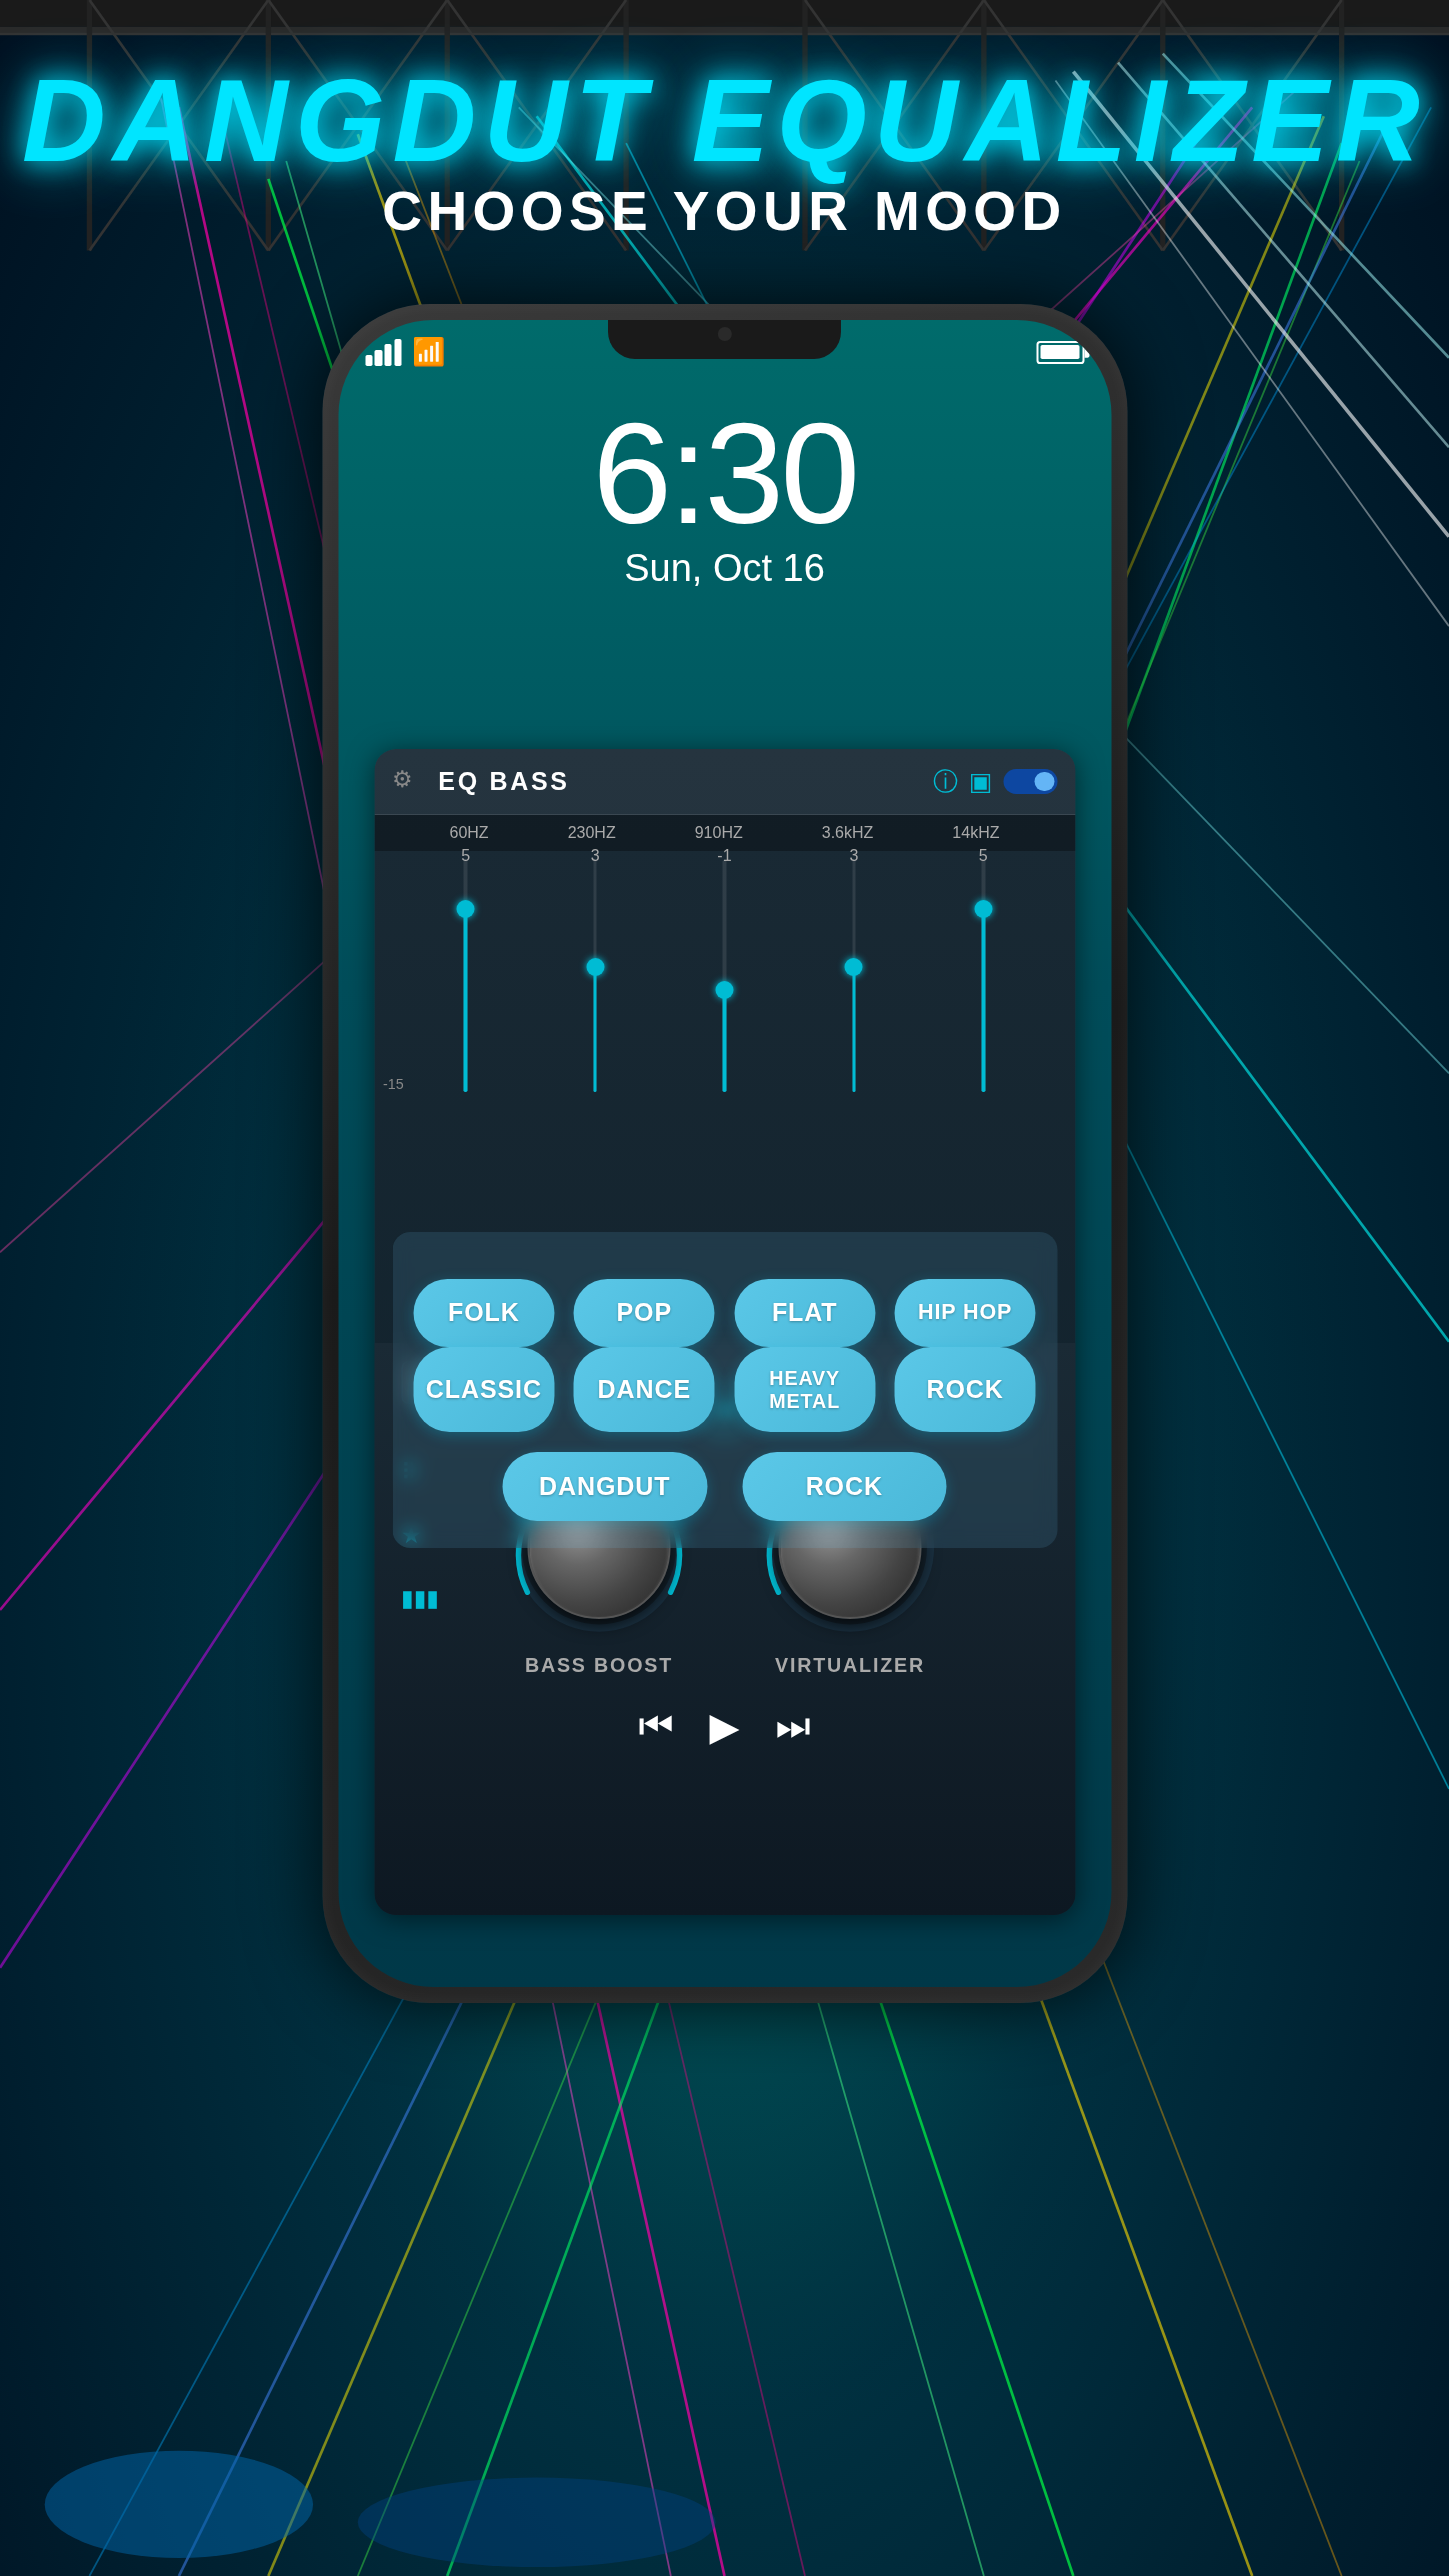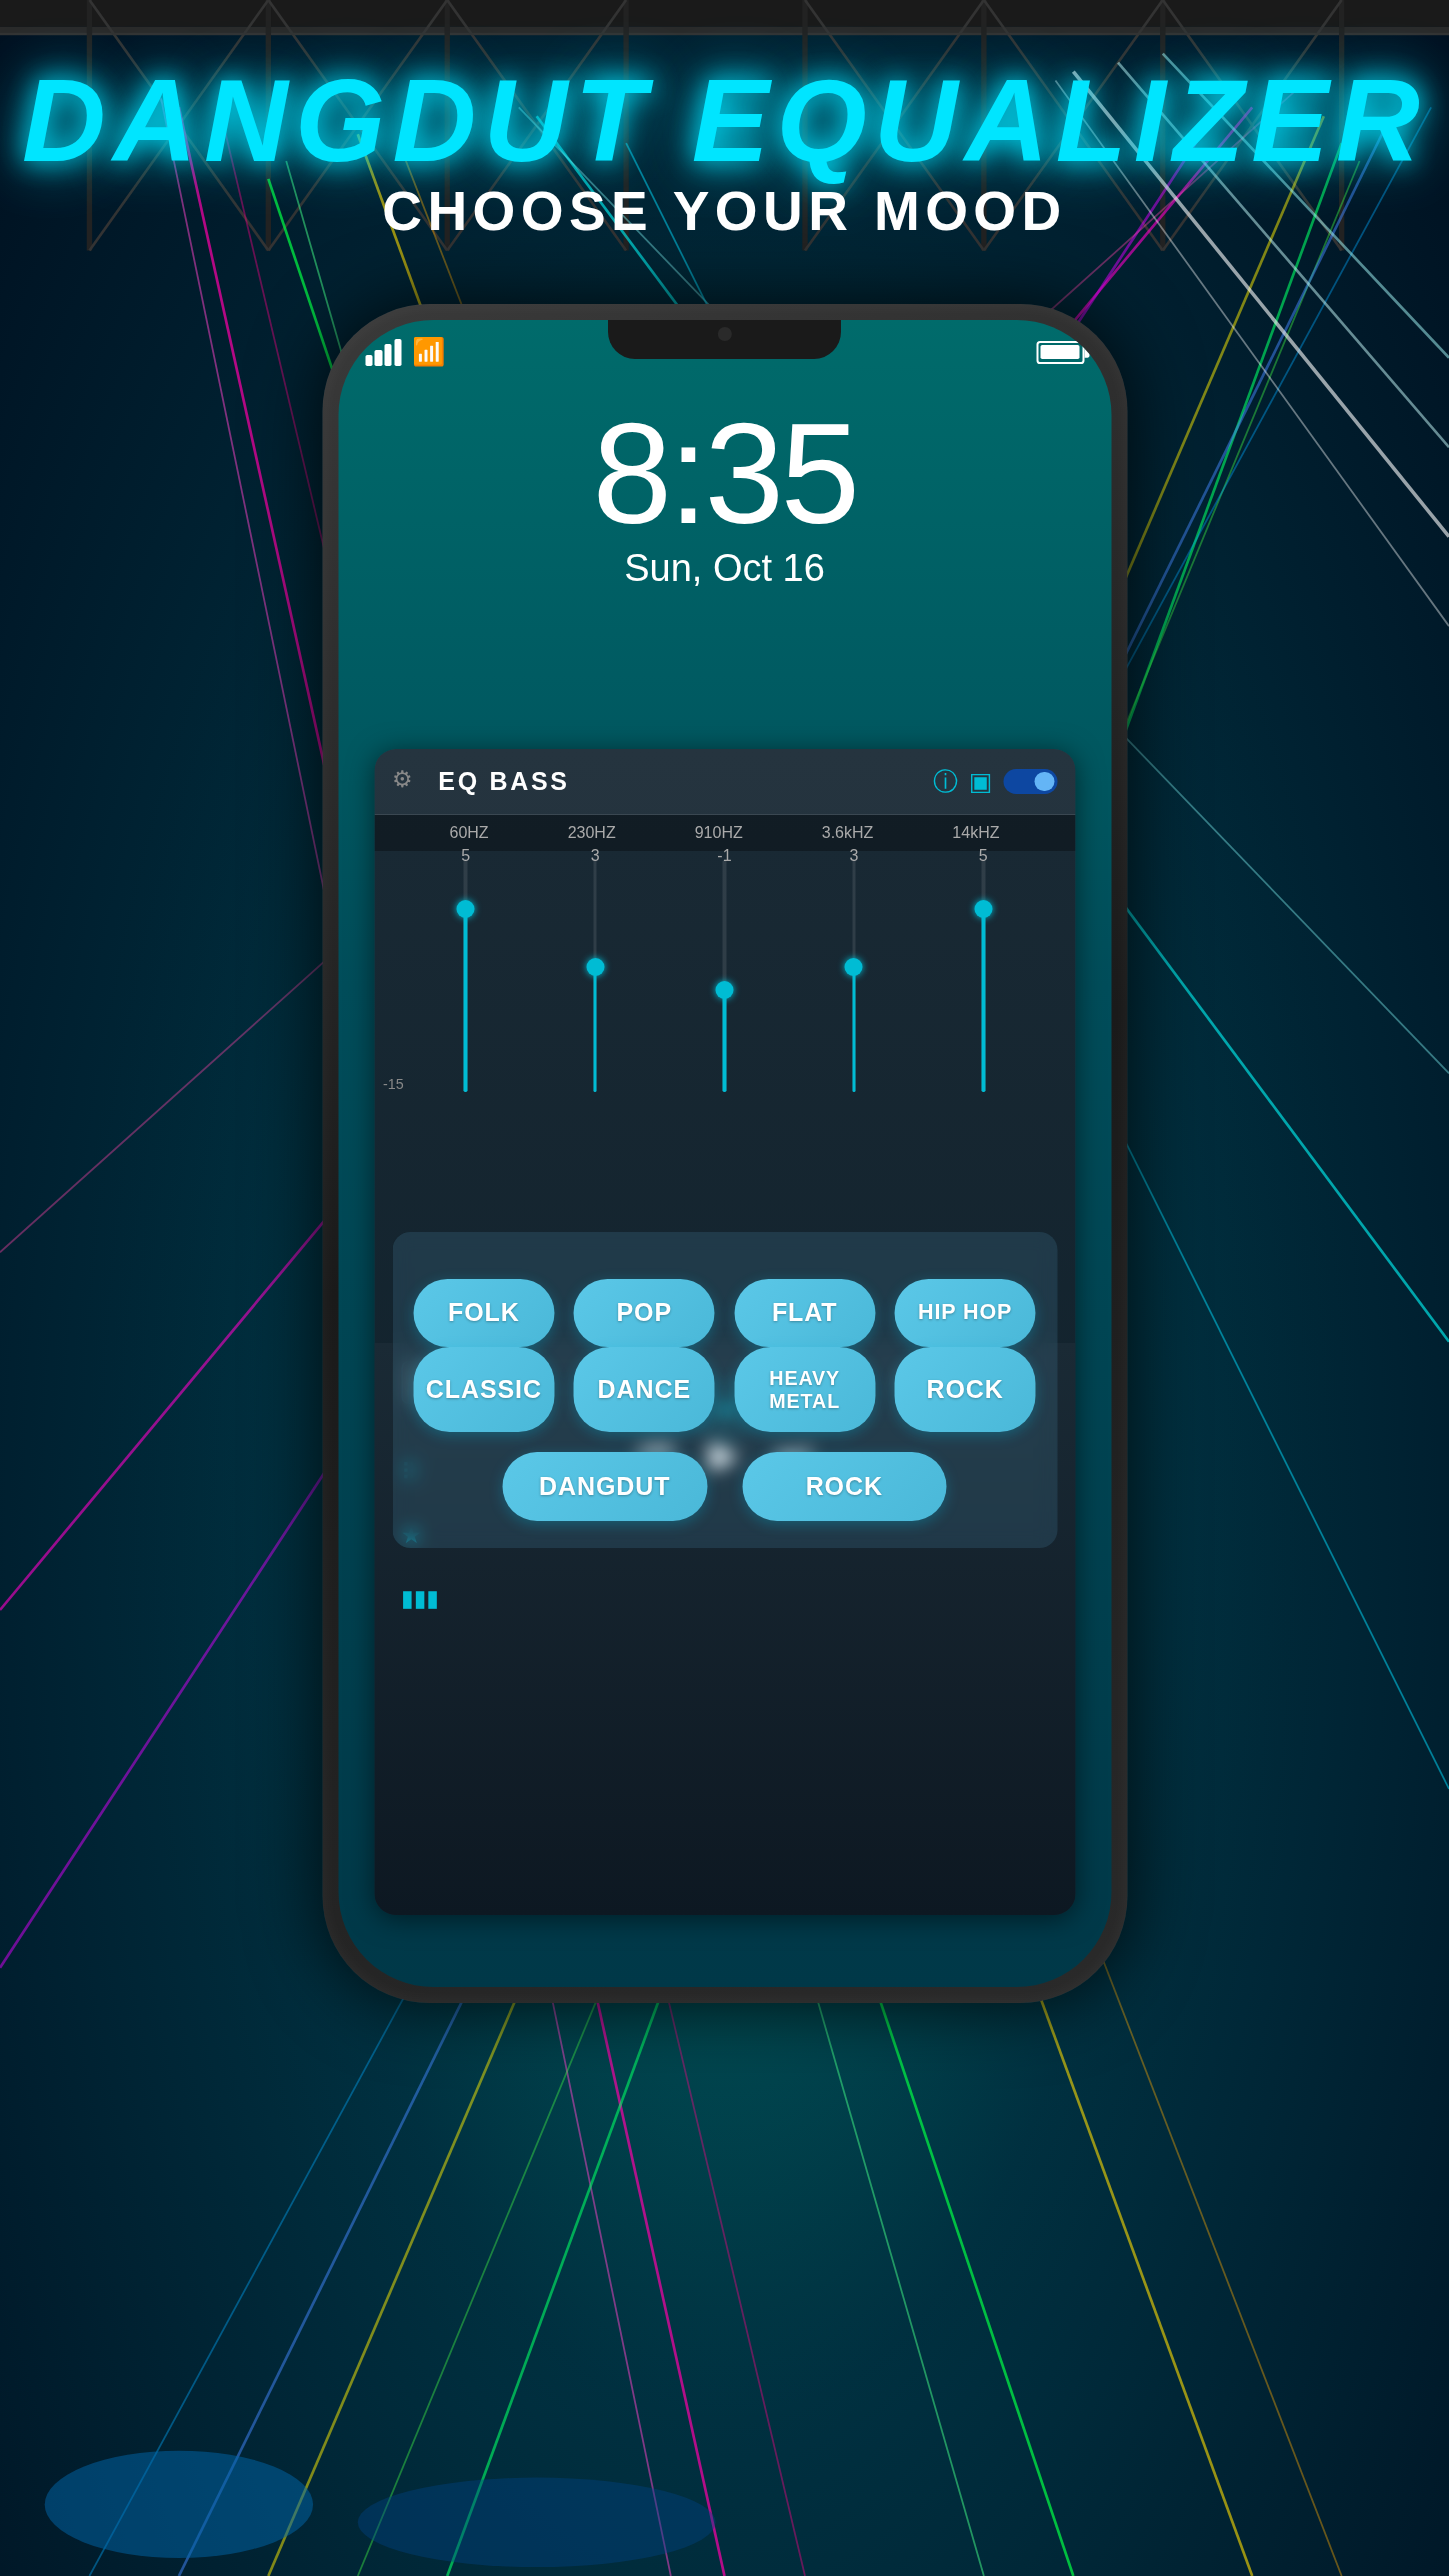--- a/index.html
+++ b/index.html
@@ -568,21 +568,21 @@
             <div class="signal-bar" style="height:27px;"></div>
           </div>
           <div class="wifi-icon">📶</div>
         </div>
         <div class="battery-icon">
           <div class="battery-fill"></div>
         </div>
       </div>
 
       <div class="clock-area">
-        <div class="clock-time">8:35</div>
+        <div class="clock-time">6:30</div>
         <div class="clock-date">Sun, Oct 16</div>
       </div>
 
       <div class="eq-panel">
 
         <div class="eq-header">
           <span class="eq-gear">⚙</span>
           <span class="eq-title">EQ BASS</span>
           <div class="eq-icons">
             <span class="eq-icon-btn">ⓘ</span>
@@ -680,20 +680,48 @@
               </div>
             </div>
           </div>
 
           <div style="position:absolute;left:27px;top:116px;display:flex;flex-direction:column;gap:36px;">
             <div style="color:#00bcd4;font-size:23px;">⠿</div>
             <div style="color:#00bcd4;font-size:23px;">★</div>
             <div style="color:#00bcd4;font-size:23px;">▮▮▮</div>
           </div>
 
+          <div class="knobs-area">
+            <div class="knob-container">
+
+              <div style="position:relative;">
+                <svg width="179" height="179" viewBox="0 0 200 200">
+                  <circle cx="100" cy="100" r="90" stroke="#1a3040" stroke-width="8" fill="none"></circle>
+                  <path d="M 20 150 A 90 90 0 1 1 180 150" stroke="#00bcd4" stroke-width="6" fill="none" stroke-linecap="round"></path>
+                </svg>
+                <div style="position:absolute;top:18px;left:18px;width:143px;height:143px;">
+                  <div style="width:100%;height:100%;border-radius:50%;background:radial-gradient(circle at 35% 35%, #999 0%, #666 30%, #444 60%, #222 100%);box-shadow:0 5.4px 18px rgba(0,0,0,0.8),inset 0 1.8px 3.6px rgba(255,255,255,0.2);border:2.7px solid #555;"></div>
+                </div>
+              </div>
+              <div class="knob-label">BASS BOOST</div>
+            </div>
+
+            <div class="knob-container">
+              <div style="position:relative;">
+                <svg width="179" height="179" viewBox="0 0 200 200">
+                  <circle cx="100" cy="100" r="90" stroke="#1a3040" stroke-width="8" fill="none"></circle>
+                  <path d="M 20 150 A 90 90 0 0 1 140 28" stroke="#00bcd4" stroke-width="6" fill="none" stroke-linecap="round"></path>
+                </svg>
+                <div style="position:absolute;top:18px;left:18px;width:143px;height:143px;">
+                  <div style="width:100%;height:100%;border-radius:50%;background:radial-gradient(circle at 35% 35%, #999 0%, #666 30%, #444 60%, #222 100%);box-shadow:0 5.4px 18px rgba(0,0,0,0.8),inset 0 1.8px 3.6px rgba(255,255,255,0.2);border:2.7px solid #555;"></div>
+                </div>
+              </div>
+              <div class="knob-label">VIRTUALIZER</div>
+            </div>
+          </div>
 
           <div class="transport">
             <button class="transport-btn">⏮</button>
             <button class="transport-btn">▶</button>
             <button class="transport-btn">⏭</button>
           </div>
         </div>
       </div>
 
     </div>

